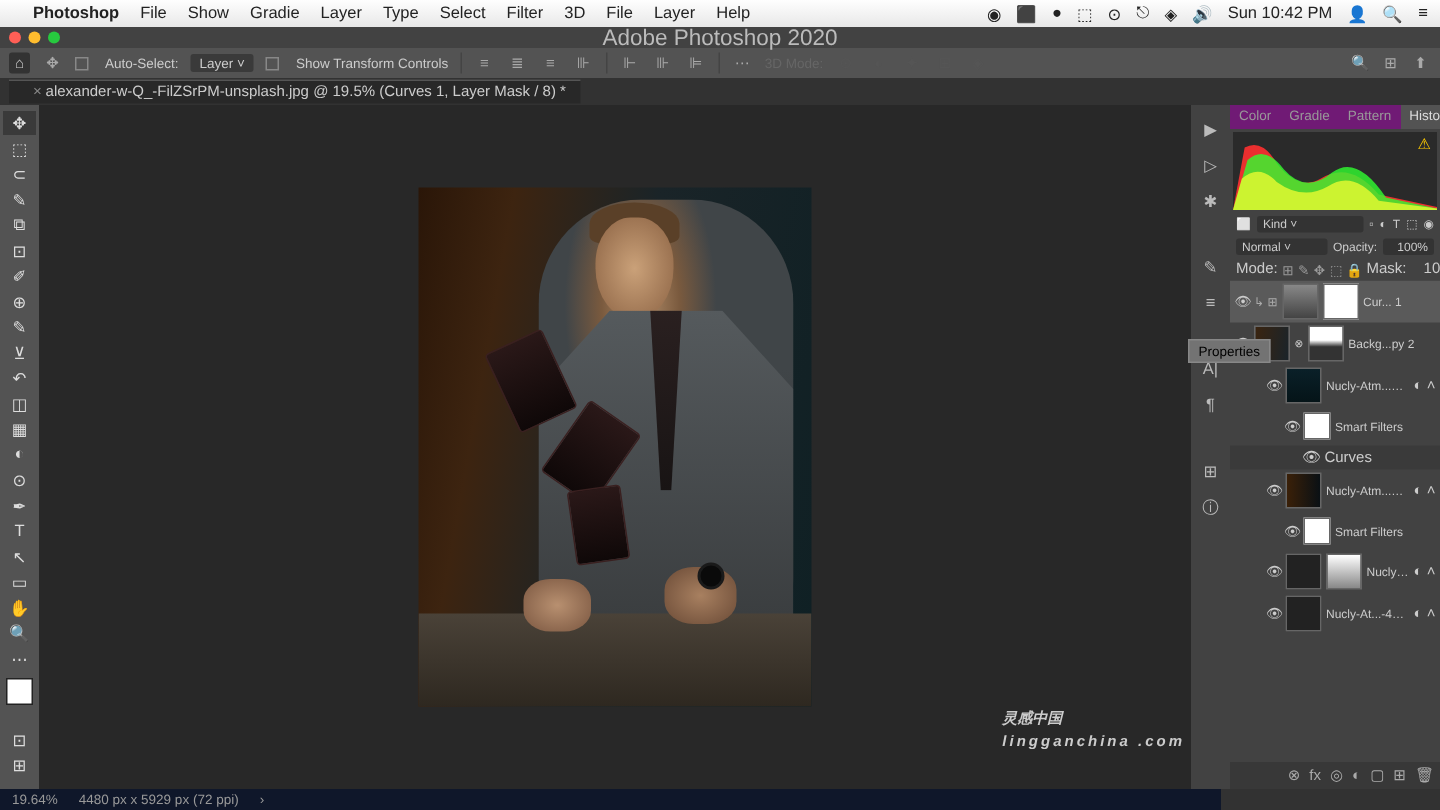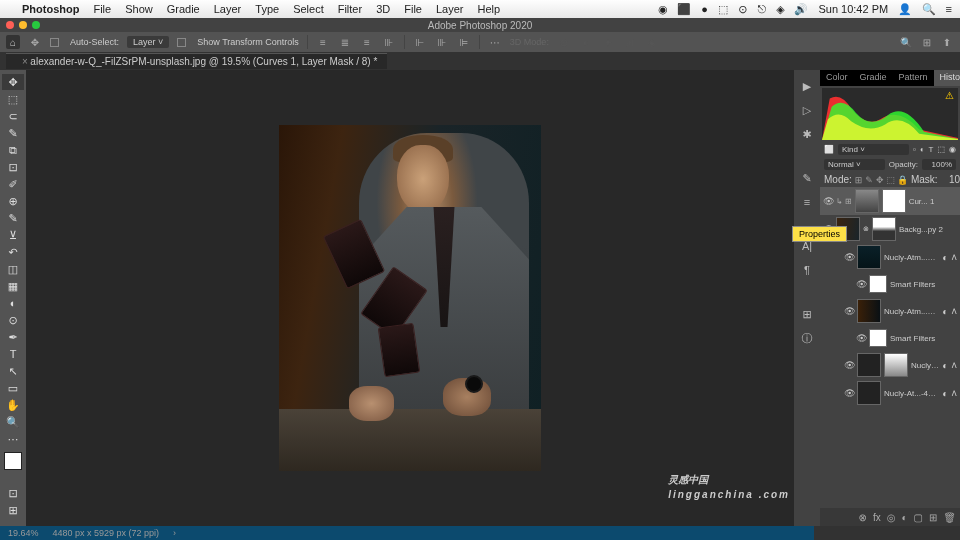--- a/index.html
+++ b/index.html
@@ -4,21 +4,21 @@
 <style>
 *{margin:0;padding:0;box-sizing:border-box;font-family:Arial,Helvetica,sans-serif;font-size:10px;color:#ccc;user-select:none}
 body{width:960px;height:540px;background:#323232;overflow:hidden;position:relative}
 .menubar{height:18px;background:linear-gradient(#fefefe,#e8e8e8);display:flex;align-items:center;padding:0 8px;color:#222}
 .menubar span{color:#222;font-size:11px;margin-right:14px}
 .menubar .right{margin-left:auto;display:flex;gap:10px;align-items:center}
 .menubar .right span{margin:0;font-size:11px}
 .titlebar{height:14px;background:#424242;display:flex;align-items:center;justify-content:center;position:relative}
 .traffic{position:absolute;left:6px;display:flex;gap:5px}
 .tl{width:8px;height:8px;border-radius:50%}
-.titlebar span{font-size:10px;color:#bbb}
+.titlebar span{font-size:15px;color:#bbb}
 .optbar{height:20px;background:#535353;display:flex;align-items:center;padding:0 6px;gap:8px}
 .optbar .home{width:14px;height:14px;background:#333;border-radius:2px;display:flex;align-items:center;justify-content:center}
 .optbar .sel{background:#3a3a3a;padding:1px 6px;border-radius:2px;font-size:9px}
 .optbar .chk{width:9px;height:9px;border:1px solid #888;display:inline-block;margin-right:3px}
 .optbar span{font-size:9px;color:#ccc}
 .optbar .sep{width:1px;height:14px;background:#444}
 .optbar .ico{width:14px;height:14px;display:flex;align-items:center;justify-content:center;color:#aaa;font-size:10px}
 .optbar .rico{margin-left:auto;display:flex;gap:6px}
 .tabbar{height:18px;background:#323232;display:flex;align-items:center;padding-left:6px}
 .tab{background:#282828;padding:2px 10px;font-size:9px;color:#ddd;border-top:1px solid #555}
@@ -40,21 +40,21 @@
 .c1{top:100px;left:54px;transform:rotate(-25deg)}
 .c2{top:148px;left:94px;transform:rotate(35deg)}
 .c3{top:200px;left:102px;transform:rotate(-8deg);width:36px;height:50px}
 .table{position:absolute;bottom:0;left:0;right:0;height:62px;background:linear-gradient(#4a4238,#2e2820)}
 .hand{position:absolute;bottom:50px;left:70px;width:45px;height:35px;background:radial-gradient(#b89070,#7a5640);border-radius:40%}
 .hand2{position:absolute;bottom:55px;right:50px;width:48px;height:38px;background:radial-gradient(#a88060,#6a4a36);border-radius:40%}
 .watch{position:absolute;bottom:78px;right:58px;width:18px;height:18px;background:#0a0a0a;border-radius:50%;border:2px solid #1a1a1a}
 .dock{width:26px;background:#424242;display:flex;flex-direction:column;align-items:center;padding-top:8px;gap:8px}
 .dock .di{width:16px;height:16px;color:#bbb;display:flex;align-items:center;justify-content:center;font-size:11px}
 .panels{width:140px;background:#424242;display:flex;flex-direction:column}
-.ptabs{display:flex;background:#000000;height:16px}
+.ptabs{display:flex;background:#701a75;height:16px}
 .ptab{padding:2px 6px;font-size:9px;color:#999;cursor:pointer}
 .ptab.active{background:#535353;color:#ddd}
 .histo{height:52px;background:#2a2a2a;position:relative;margin:2px}
 .histo svg{width:100%;height:100%}
 .warn{position:absolute;top:2px;right:4px;color:#ffcc00;font-size:10px}
 .lopts{padding:2px 4px;display:flex;align-items:center;gap:4px;background:#424242}
 .lopts .sel2{background:#333;padding:1px 4px;font-size:8px;border-radius:2px;flex:1}
 .lopts span{font-size:8px}
 .lockrow{padding:2px 4px;display:flex;align-items:center;gap:3px;font-size:8px;background:#424242}
 .lockrow .li{width:10px;height:10px;color:#999;font-size:9px;display:flex;align-items:center;justify-content:center}
@@ -63,22 +63,22 @@
 .layer.sel{background:#5a5a5a}
 .layer .eye{width:10px;font-size:9px;color:#ccc}
 .layer .thumb{width:24px;height:24px;background:#222;border:1px solid #666}
 .layer .mask{width:24px;height:24px;background:#fff;border:1px solid #666}
 .layer .lname{font-size:8px;flex:1;overflow:hidden;white-space:nowrap;text-overflow:ellipsis}
 .layer.sub{padding-left:24px}
 .layer.sub2{padding-left:36px}
 .smartf{font-size:8px;padding:2px 0 2px 48px;background:#3a3a3a}
 .lbot{height:18px;background:#383838;display:flex;align-items:center;justify-content:flex-end;gap:6px;padding:0 4px}
 .lbot span{font-size:10px;color:#aaa}
-.tooltip{position:absolute;background:#fde047;color:#000;padding:2px 6px;font-size:9px;border:1px solid #888;z-index:100}
-.status{position:absolute;bottom:0;left:0;right:146px;height:14px;background:#0c4a6e;display:flex;align-items:center;padding:0 8px;gap:14px}
+.tooltip{position:absolute;background:#737373;color:#000;padding:2px 6px;font-size:9px;border:1px solid #888;z-index:100}
+.status{position:absolute;bottom:0;left:0;right:146px;height:14px;background:#0f172a;display:flex;align-items:center;padding:0 8px;gap:14px}
 .status span{font-size:9px;color:#999}
 .watermark{position:absolute;bottom:40px;right:170px;font-size:24px;color:rgba(255,255,255,0.35);font-weight:bold;font-style:italic;pointer-events:none}
 .watermark .sub{font-size:10px;display:block;letter-spacing:2px}
 </style>
 </head>
 <body>
 
 <div class="menubar">
   <span></span>
   <span style="font-weight:bold">Photoshop</span>
@@ -279,20 +279,23 @@
         <span class="eye">👁</span>
         <div class="thumb" style="background:linear-gradient(#0a2028,#051418)"></div>
         <span class="lname">Nucly-Atm...erics-44</span>
         <span>◐ ˄</span>
       </div>
       <div class="layer sub2">
         <span class="eye">👁</span>
         <div class="mask" style="width:18px;height:18px"></div>
         <span class="lname">Smart Filters</span>
       </div>
+      <div class="smartf">
+        <span class="eye" style="display:inline">👁</span> <span>Curves</span>
+      </div>
       <div class="layer sub">
         <span class="eye">👁</span>
         <div class="thumb" style="background:linear-gradient(90deg,#3a2008,#0a1014)"></div>
         <span class="lname">Nucly-Atm...erics-03</span>
         <span>◐ ˄</span>
       </div>
       <div class="layer sub2">
         <span class="eye">👁</span>
         <div class="mask" style="width:18px;height:18px"></div>
         <span class="lname">Smart Filters</span>

